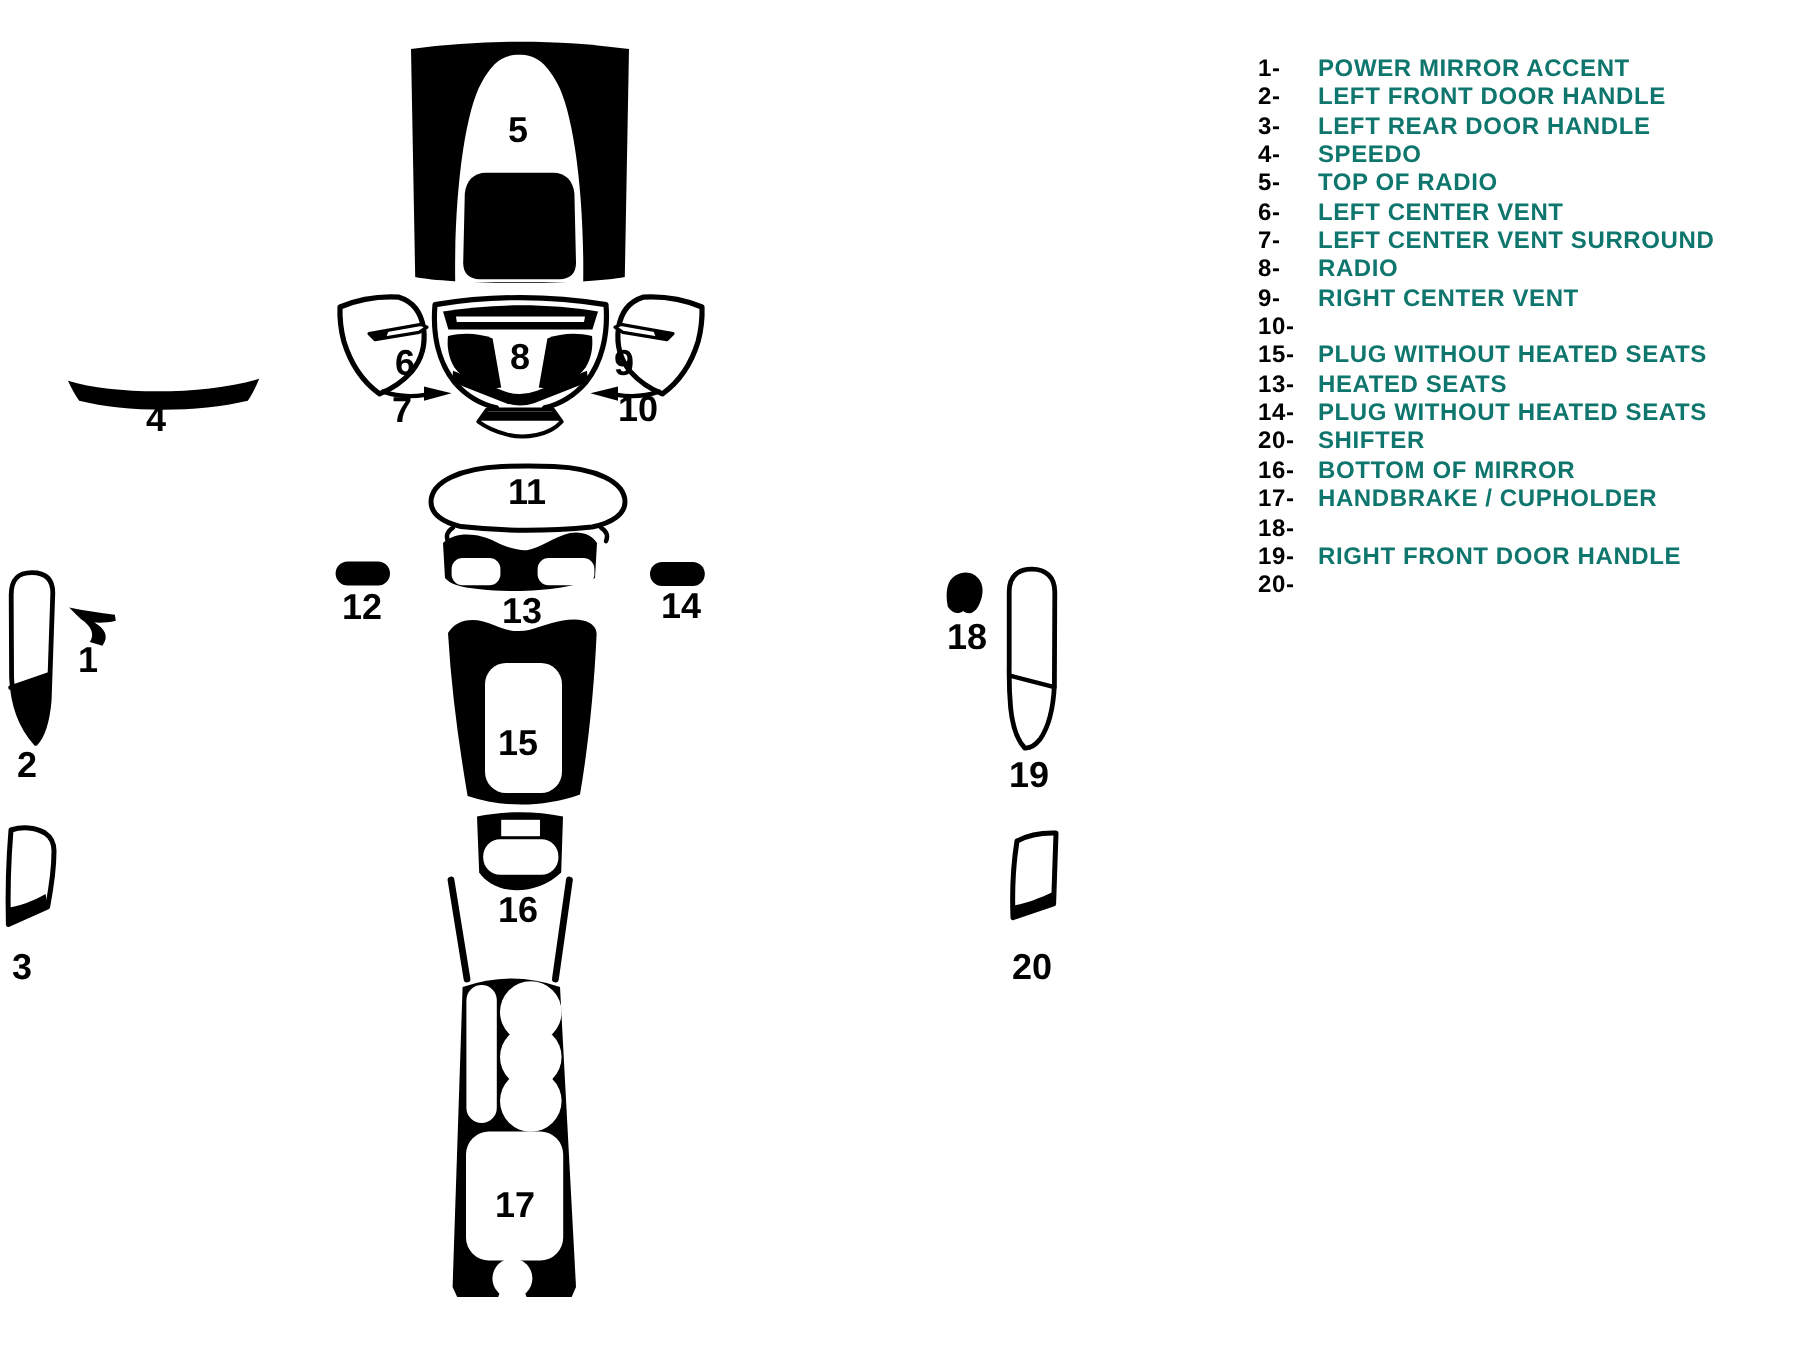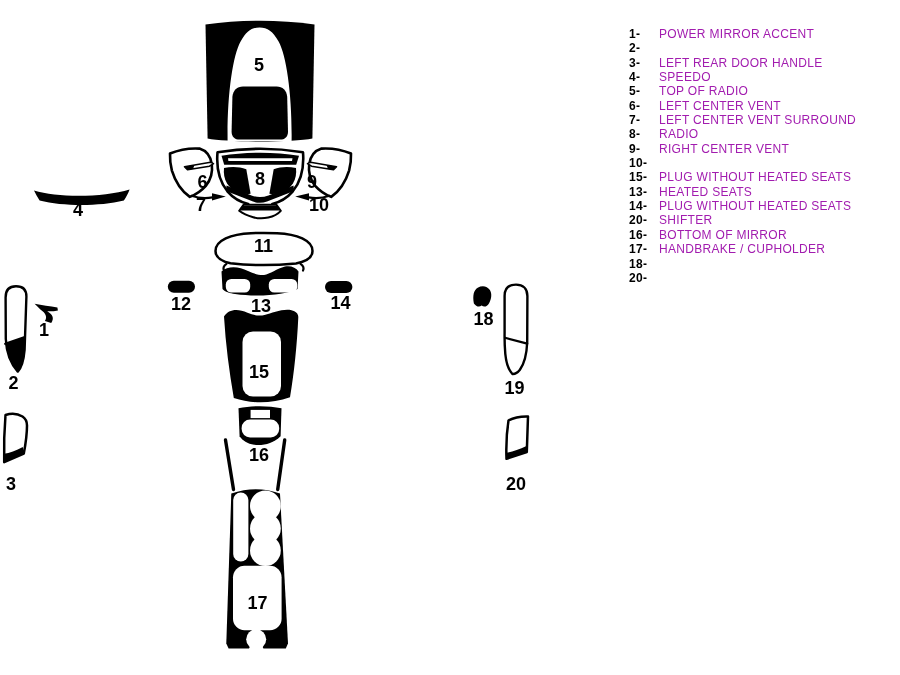--- a/index.html
+++ b/index.html
@@ -12,21 +12,21 @@
     font-family:"Liberation Sans",sans-serif;
     font-weight:bold;font-size:18px;fill:#000;text-anchor:middle;
   }
   .legend{position:absolute;left:629px;top:27px;}
   .legend-row{display:flex;align-items:baseline;height:14.35px;line-height:14.35px;}
   .legend-num{
     flex:0 0 30px;font-weight:bold;font-size:12px;letter-spacing:0.3px;color:#000;
     white-space:nowrap;
   }
   .legend-label{
-    font-weight:normal;font-size:12px;letter-spacing:0.3px;color:#a21caf;white-space:nowrap;
+    font-weight:bold;font-size:12px;letter-spacing:0.3px;color:#0f766e;white-space:nowrap;
   }
   .outline{fill:#ffffff;stroke:#000;stroke-width:2.5;stroke-linejoin:round;}
   .ink{fill:#000000;stroke:none;}
   .paper{fill:#ffffff;stroke:none;}
   .line{fill:none;stroke:#000;stroke-width:2.2;stroke-linecap:round;}
 </style>
 </head>
 <body>
 
 <div class="stage">
@@ -177,20 +177,21 @@
     <text class="part-num" x="516" y="489.5">20</text>
   </svg>
 
   <div class="legend">
     <div class="legend-row">
         <span class="legend-num">1-</span>
         <span class="legend-label">POWER MIRROR ACCENT</span>
       </div>
     <div class="legend-row">
         <span class="legend-num">2-</span>
+        <span class="legend-label">LEFT FRONT DOOR HANDLE</span>
       </div>
     <div class="legend-row">
         <span class="legend-num">3-</span>
         <span class="legend-label">LEFT REAR DOOR HANDLE</span>
       </div>
     <div class="legend-row">
         <span class="legend-num">4-</span>
         <span class="legend-label">SPEEDO</span>
       </div>
     <div class="legend-row">
@@ -237,17 +238,21 @@
         <span class="legend-label">BOTTOM OF MIRROR</span>
       </div>
     <div class="legend-row">
         <span class="legend-num">17-</span>
         <span class="legend-label">HANDBRAKE / CUPHOLDER</span>
       </div>
     <div class="legend-row">
         <span class="legend-num">18-</span>
       </div>
     <div class="legend-row">
+        <span class="legend-num">19-</span>
+        <span class="legend-label">RIGHT FRONT DOOR HANDLE</span>
+      </div>
+    <div class="legend-row">
         <span class="legend-num">20-</span>
       </div>
   </div>
 
 </div>
 
 </body></html>

